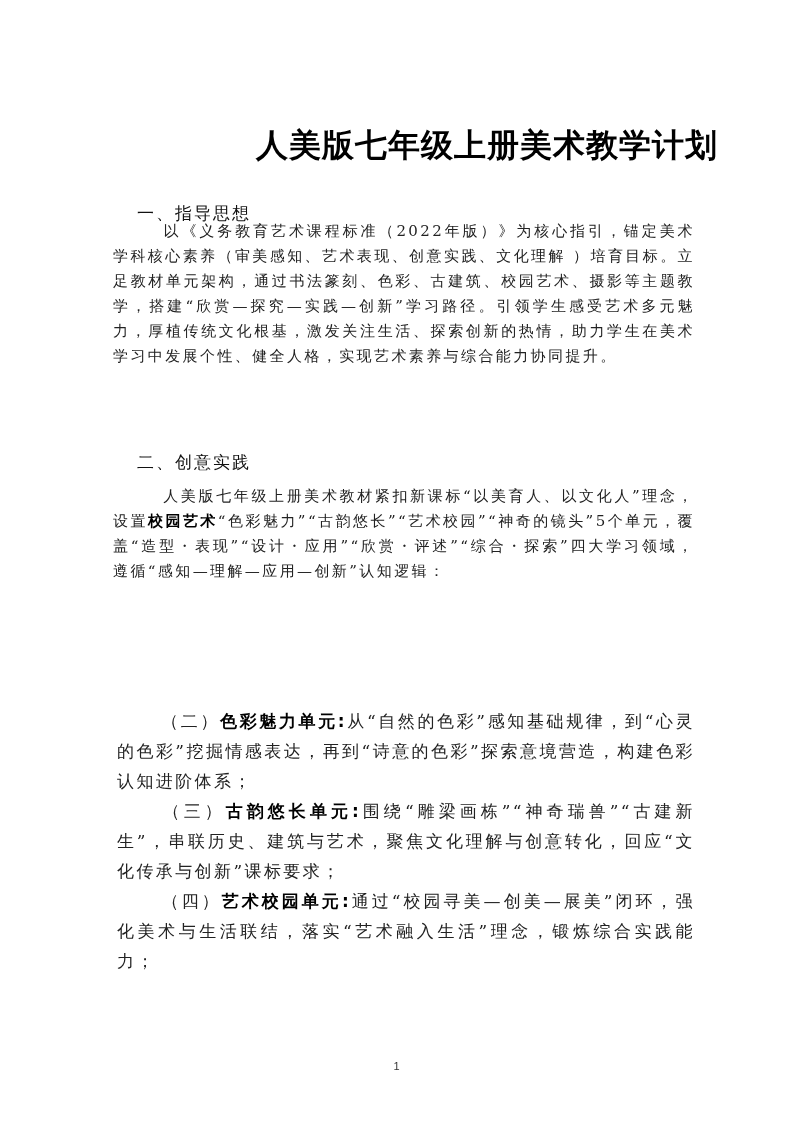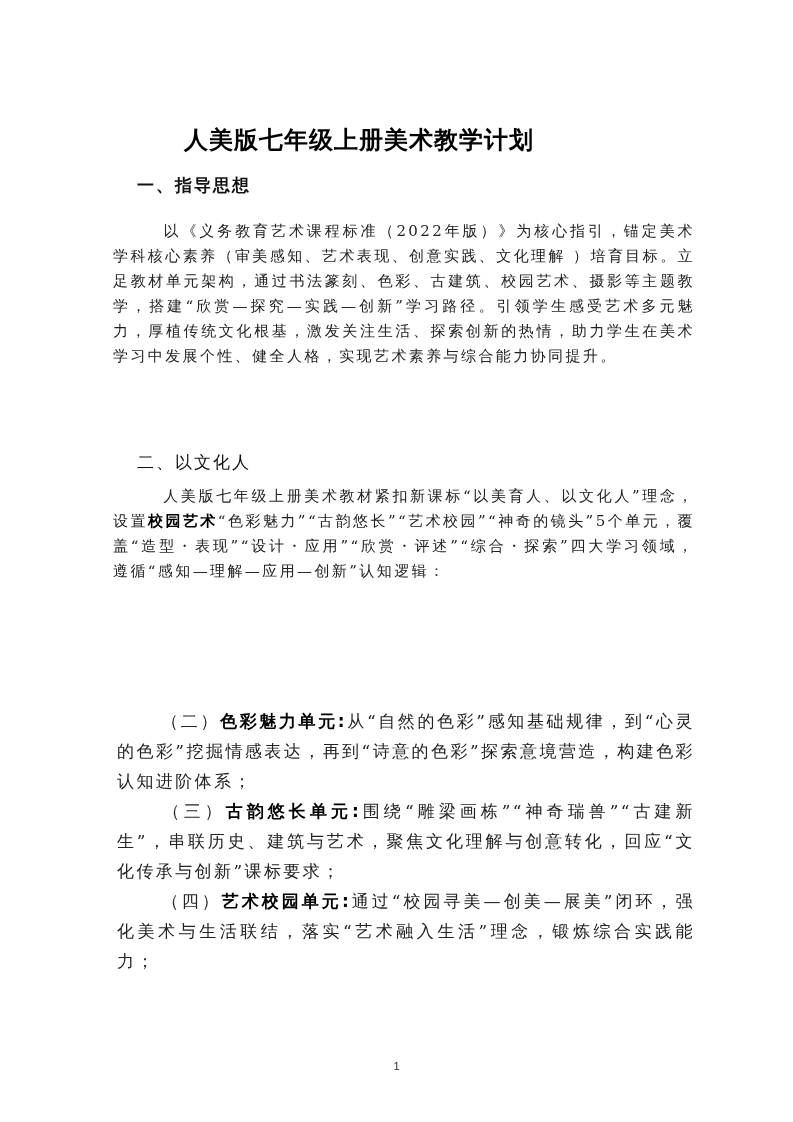--- a/index.html
+++ b/index.html
@@ -1,44 +1,44 @@
 <!DOCTYPE html>
 <html><head>
   <meta charset="utf-8">
   <style>
     html, body { margin: 0; padding: 0; background: #ffffff; }
     body { width: 793px; height: 1122px; position: relative; overflow: hidden;
       font-family: "DejaVu Serif", "Liberation Serif", serif; color: #111; }
     .page { position: absolute; left: 0; top: 0; width: 793px; height: 1122px; background: #fff; }
-    .title { position: absolute; top: 124px; left: 0; width: 718px; text-align: center;
-      font-family: "DejaVu Sans", sans-serif; font-weight: bold; font-size: 24px; letter-spacing: 1px; color: #000; }
+    .title { position: absolute; top: 124px; left: 0; width: 718px; text-align: right;
+      font-family: "DejaVu Sans", sans-serif; font-weight: bold; font-size: 32px; letter-spacing: 1px; color: #000; }
     .h { position: absolute; left: 137px; font-size: 17px; letter-spacing: 2px; color: #111;
       font-family: "DejaVu Sans", sans-serif; }
     .para { position: absolute; left: 113px; width: 582px; font-size: 15px; line-height: 25px;
       letter-spacing: 2.4px; text-align: justify; color: #222; }
     .para .ind { display: inline-block; width: 50px; }
     .sub { position: absolute; left: 117px; width: 578px; font-size: 17px; line-height: 30px;
       letter-spacing: 2.4px; text-align: justify; color: #222; }
     .sub .ind { display: inline-block; width: 44px; }
     b { font-family: "DejaVu Sans", sans-serif; font-weight: bold; color: #000; }
     .pnum { position: absolute; top: 1060px; left: 0; width: 793px; text-align: center;
       font-family: "Liberation Sans", sans-serif; font-size: 11px; color: #333; }
   </style>
 </head>
 <body>
 
 <div class="page">
 
   <div class="title">人美版七年级上册美术教学计划</div>
 
-  <div class="h" style="top:174px;font-weight:bold;">一、指导思想</div>
+  <div class="h" style="top:202px;">一、指导思想</div>
 
   <div class="para" style="top:219px;"><span class="ind"></span><span>以《义务教育艺术课程标准（2022年版）》为核心指引，锚定美术学科核心素养（审美感知、艺术表现、创意实践、文化理解 ）培育目标。立足教材单元架构，通过书法篆刻、色彩、古建筑、校园艺术、摄影等主题教学，搭建“欣赏—探究—实践—创新”学习路径。引领学生感受艺术多元魅力，厚植传统文化根基，激发关注生活、探索创新的热情，助力学生在美术学习中发展个性、健全人格，实现艺术素养与综合能力协同提升。</span></div>
 
-  <div class="h" style="top:451px;">二、以文化人</div>
+  <div class="h" style="top:451px;">二、创意实践</div>
 
   <div class="para" style="top:484px;"><span class="ind"></span><span>人美版七年级上册美术教材紧扣新课标“以美育人、以文化人”理念，设置</span><b>校园艺术</b><span>“色彩魅力”“古韵悠长”“艺术校园”“神奇的镜头”5个单元，覆盖“造型・表现”“设计・应用”“欣赏・评述”“综合・探索”四大学习领域，遵循“感知—理解—应用—创新”认知逻辑：</span></div>
 
 
   <div class="sub" style="top:706px;"><span class="ind"></span><span>（二）</span><b>色彩魅力单元:</b><span>从“自然的色彩”感知基础规律，到“心灵的色彩”挖掘情感表达，再到“诗意的色彩”探索意境营造，构建色彩认知进阶体系；</span></div>
 
   <div class="sub" style="top:886px;"><span class="ind"></span><span>（四）</span><b>艺术校园单元:</b><span>通过“校园寻美—创美—展美”闭环，强化美术与生活联结，落实“艺术融入生活”理念，锻炼综合实践能力；</span></div>
 
   <div class="sub" style="top:796px;"><span class="ind"></span><span>（三）</span><b>古韵悠长单元:</b><span>围绕“雕梁画栋”“神奇瑞兽”“古建新生”，串联历史、建筑与艺术，聚焦文化理解与创意转化，回应“文化传承与创新”课标要求；</span></div>
 

